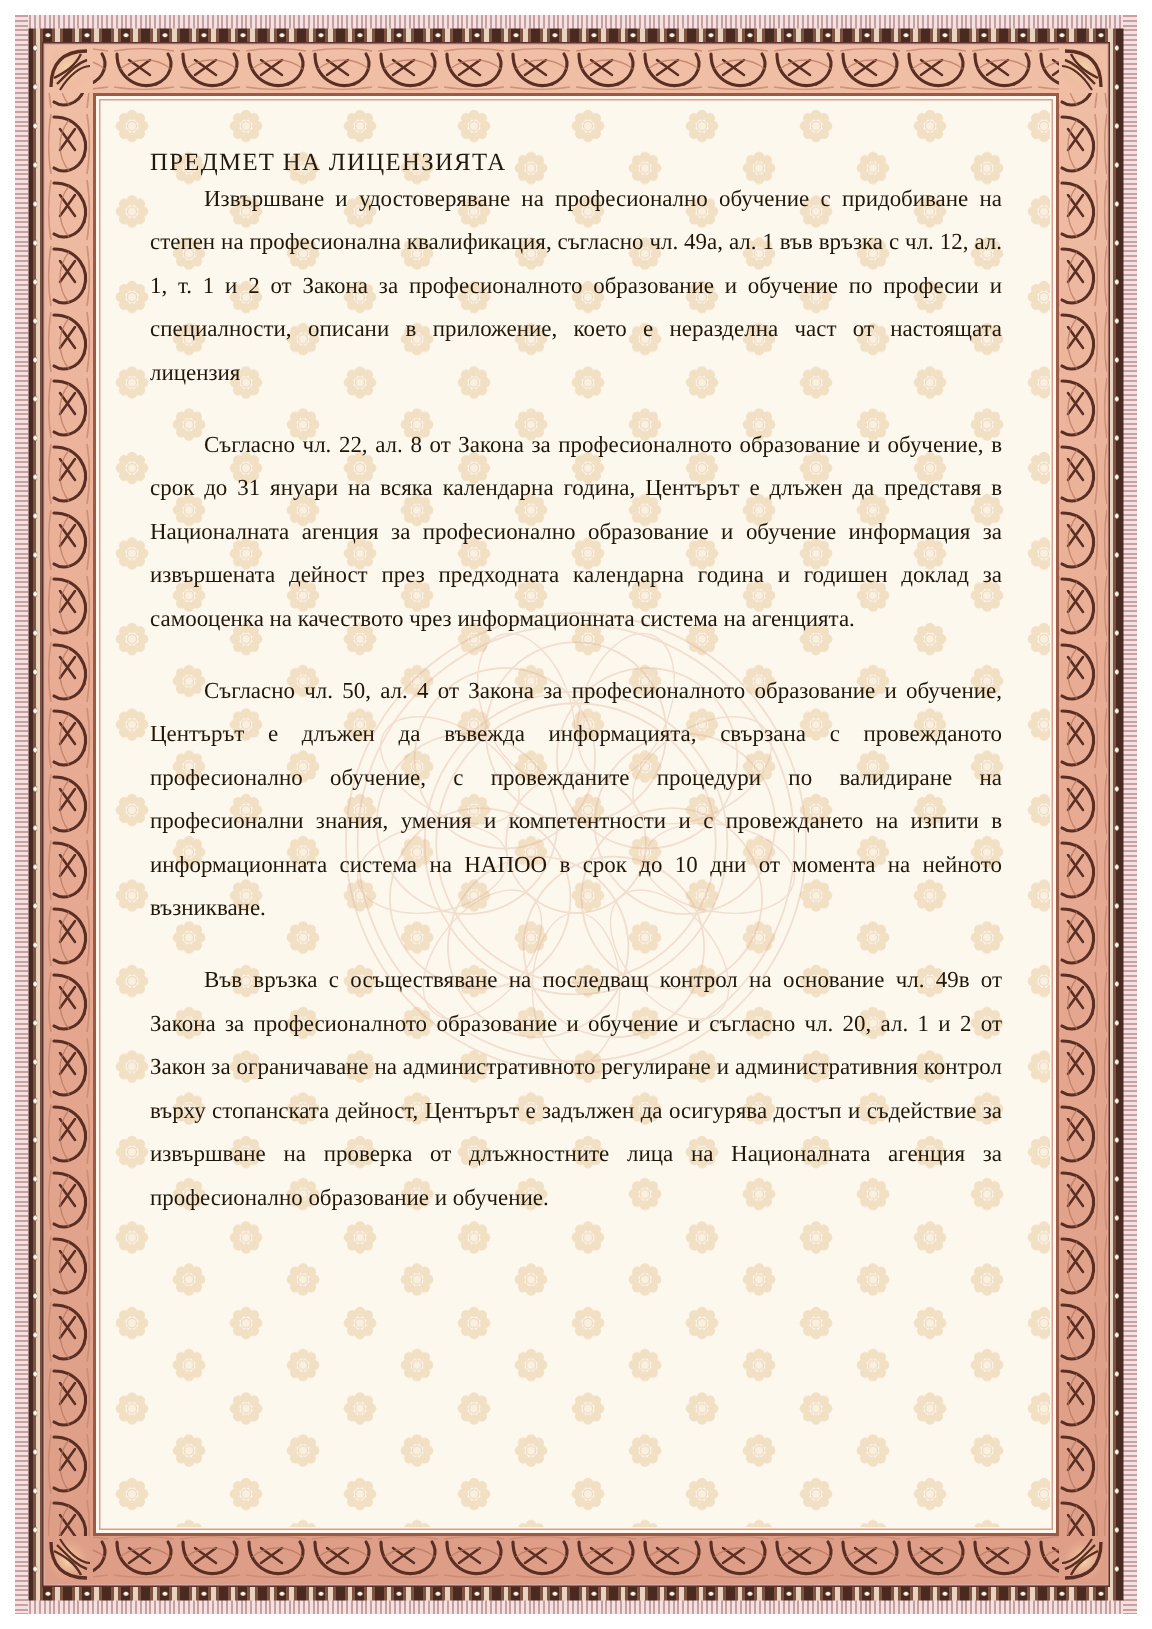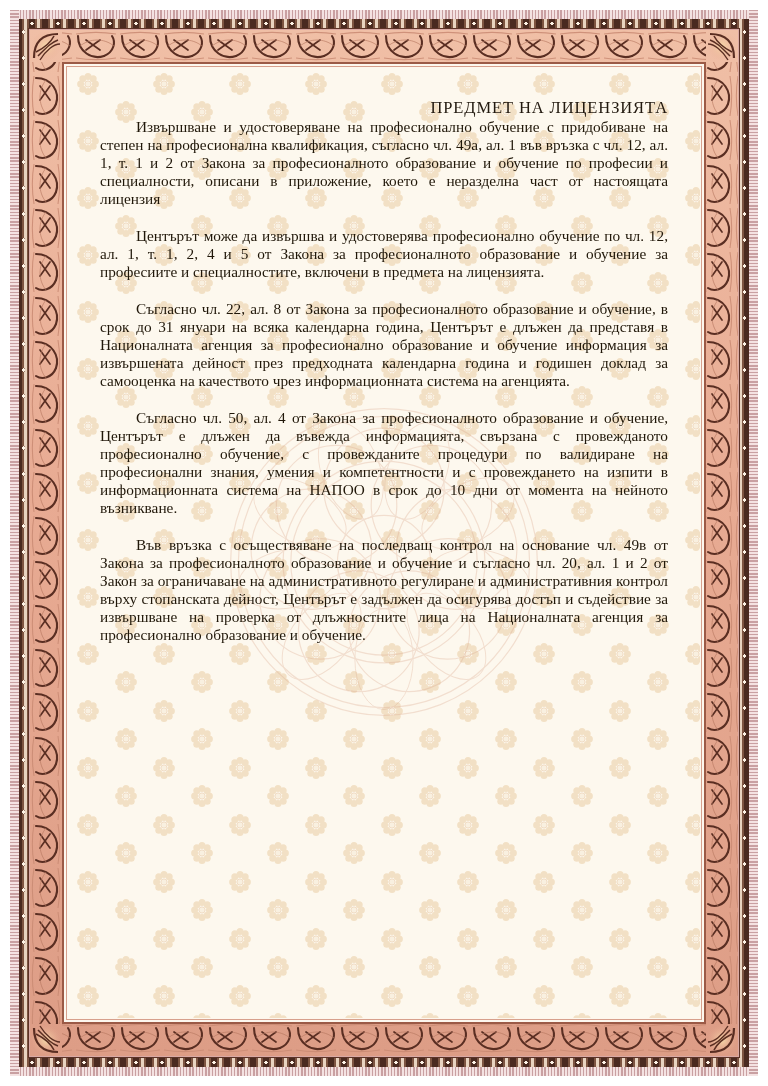--- a/index.html
+++ b/index.html
@@ -104,35 +104,35 @@
   }
 
   
   .content{
     position:absolute;left:0;top:0;right:0;bottom:0;
     padding:30px 32px 0 32px;
     box-sizing:border-box;
   }
   h2.section-title{
     margin:0;
-    text-align:right;
+    text-align:left;
     font-family:"Liberation Serif","DejaVu Serif",serif;
     font-weight:400;
     font-size:16.5px;
     letter-spacing:.9px;
     color:#22190f;
   }
   .sec1-title{margin-bottom:22px;}
   .sec2-title{margin-top:40px;margin-bottom:24px;}
   p.para{
     margin:0 0 19px 0;
     text-align:justify;
     text-indent:36px;
     font-size:15.3px;
-    line-height:18px;
+    line-height:29px;
     color:#201709;
     font-family:"Liberation Serif","DejaVu Serif",serif;
   }
   p.para.last{margin-bottom:0;}
 </style>
 </head>
 <body>
 
 <div id="page">
 
@@ -306,21 +306,20 @@
       </g>
     </svg>
 
     <div class="content">
 
       <h2 class="section-title sec1-title">ПРЕДМЕТ НА ЛИЦЕНЗИЯТА</h2>
 
       <p class="para">Извършване и удостоверяване на професионално обучение с придобиване на степен на професионална квалификация, съгласно чл. 49а, ал. 1 във връзка с чл. 12, ал. 1, т. 1 и 2 от Закона за професионалното образование и обучение по професии и специалности, описани в приложение, което е неразделна част от настоящата лицензия</p>
 
 
-      <p class="para">Центърът може да извършва и удостоверява професионално обучение по чл. 12, ал. 1, т. 1, 2, 4 и 5 от Закона за професионалното образование и обучение за професиите и специалностите, включени в предмета на лицензията.</p>
 
       <p class="para">Съгласно чл. 22, ал. 8 от Закона за професионалното образование и обучение, в срок до 31 януари на всяка календарна година, Центърът е длъжен да представя в Националната агенция за професионално образование и обучение информация за извършената дейност през предходната календарна година и годишен доклад за самооценка на качеството чрез информационната система на агенцията.</p>
 
       <p class="para">Съгласно чл. 50, ал. 4 от Закона за професионалното образование и обучение, Центърът е длъжен да въвежда информацията, свързана с провежданото професионално обучение, с провежданите процедури по валидиране на професионални знания, умения и компетентности и с провеждането на изпити в информационната система на НАПОО в срок до 10 дни от момента на нейното възникване.</p>
 
       <p class="para last">Във връзка с осъществяване на последващ контрол на основание чл. 49в от Закона за професионалното образование и обучение и съгласно чл. 20, ал. 1 и 2 от Закон за ограничаване на административното регулиране и административния контрол върху стопанската дейност, Центърът е задължен да осигурява достъп и съдействие за извършване на проверка от длъжностните лица на Националната агенция за професионално образование и обучение.</p>
 
     </div>
   </div>
 </div>

